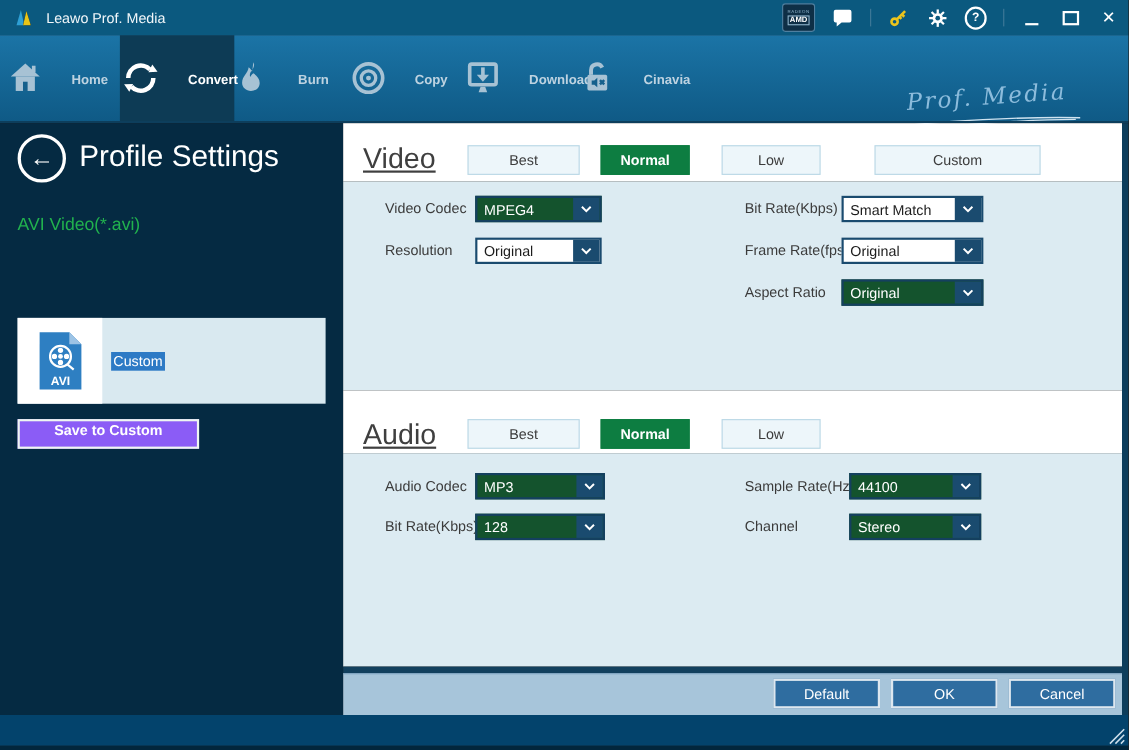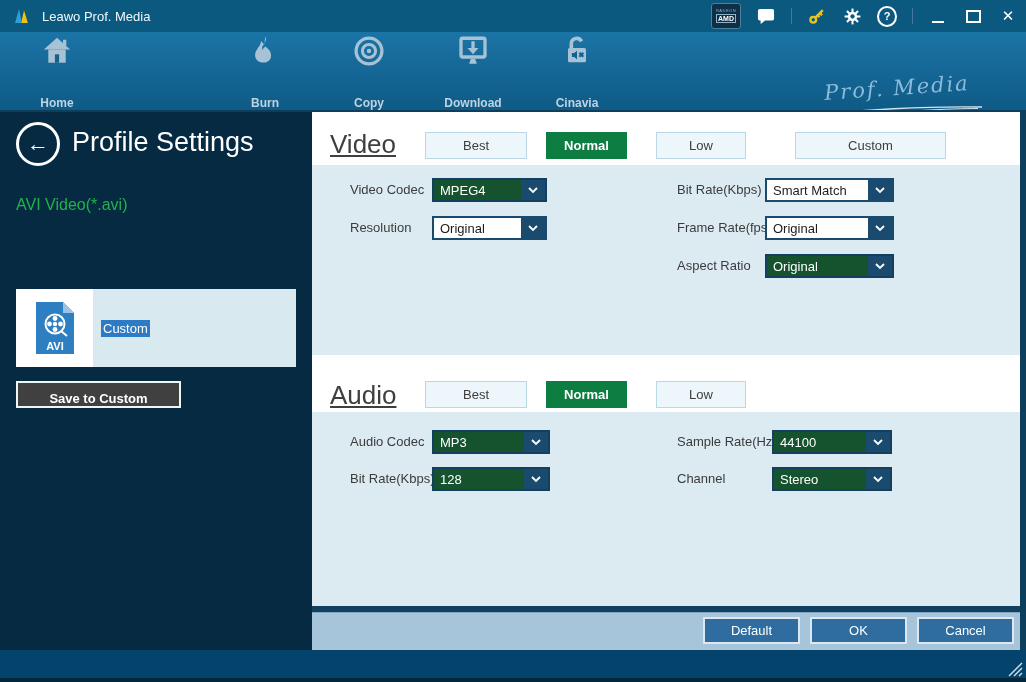--- a/index.html
+++ b/index.html
@@ -21,22 +21,22 @@
   #amd-badge .l2{font-size:7px;color:#fff;font-weight:bold;border:1px solid #8fb4cc;padding:0 1px;margin-top:1px;}
   #help-btn{width:17px;height:17px;border:2px solid #fff;border-radius:50%;color:#fff;
             font-size:11px;font-weight:bold;display:flex;align-items:center;justify-content:center;}
   #min-btn span{display:block;width:12px;height:2px;background:#fff;margin-top:12px;}
   #max-btn span{display:block;width:11px;height:9px;border:2px solid #fff;}
   #close-btn{color:#fff;font-size:15px;}
 
   
   #nav{left:0;top:32px;width:1026px;height:78px;
        background:linear-gradient(#1b74a6,#0f5a86);}
-  .nav-item{position:absolute;top:0;width:104px;height:78px;display:flex;flex-direction:column;
-            align-items:center;justify-content:center;cursor:pointer;gap:24px;}
+  .nav-item{position:absolute;top:0;width:104px;height:78px;display:flex;flex-direction:row;
+            align-items:center;justify-content:flex-start;cursor:pointer;gap:24px;}
   .nav-item .nicon{height:40px;display:flex;align-items:center;justify-content:center;}
   .nav-item .nlabel{font-size:12px;font-weight:bold;color:#bed3e1;margin-top:2px;}
   .nav-item.active{background:#0d3b55;}
   .nav-item.active .nlabel{color:#fff;}
   #brand{right:56px;top:44px;color:#8cbcdc;font-family:"DejaVu Serif",serif;
          font-style:italic;font-size:21px;letter-spacing:2px;transform:rotate(-4deg);}
   #brand-swoosh{right:40px;top:72px;}
   #nav-bottom-line{left:0;top:110px;width:1026px;height:2px;background:#0d3e5c;}
 
   
@@ -44,22 +44,22 @@
   #back-btn{left:16px;top:122px;width:38px;height:38px;border:3px solid #fff;border-radius:50%;
             color:#fff;font-size:22px;font-weight:bold;display:flex;align-items:center;
             justify-content:center;cursor:pointer;line-height:1;}
   #sb-title{left:72px;top:127px;color:#fff;font-size:27px;}
   #sb-profile{left:16px;top:196px;color:#21b24e;font-size:16px;}
   #sb-desc{left:16px;top:226px;width:282px;color:#e8eef3;font-size:14px;line-height:22px;}
   #profile-item{left:16px;top:289px;width:280px;height:78px;background:#d9e9f0;display:flex;cursor:pointer;}
   #avi-cell{width:77px;height:78px;background:#fff;display:flex;align-items:center;justify-content:center;}
   #custom-name-wrap{flex:1;display:flex;align-items:center;padding-left:8px;}
   #custom-name{background:#2d7ac5;color:#fff;font-size:13px;padding:1px 2px;}
-  #save-btn{left:16px;top:381px;width:161px;height:23px;background:#404040;border:2px solid #eef6f1;
-            color:#fff;font-size:13px;font-weight:bold;display:flex;align-items:flex-end;
+  #save-btn{left:16px;top:381px;width:161px;height:23px;background:#8b5cf6;border:2px solid #eef6f1;
+            color:#fff;font-size:13px;font-weight:bold;display:flex;align-items:flex-start;
             justify-content:center;cursor:pointer;}
 
   
   #panel-video-head{left:312px;top:112px;width:708px;height:53px;background:#fff;}
   #panel-video-form{left:312px;top:165px;width:708px;height:190px;background:#dcebf2;}
   #panel-audio-head{left:312px;top:355px;width:708px;height:57px;background:#fff;}
   #panel-audio-form{left:312px;top:412px;width:708px;height:194px;background:#dcebf2;}
   #panel-sep{left:312px;top:606px;width:708px;height:6px;background:#12405e;}
   #bottom-bar{left:312px;top:612px;width:708px;height:38px;background:#a7c5da;border-top:1px solid #7fa6c4;box-sizing:border-box;}
   #right-edge{left:1020px;top:112px;width:6px;height:538px;background:#0d3e5c;}
@@ -163,20 +163,33 @@
             <polygon points="12,3.2 3.2,11 20.8,11"></polygon>
             <rect x="16" y="4.5" width="2.2" height="4"></rect>
             <rect x="6.2" y="11" width="11.6" height="8.8"></rect>
           </g>
           <rect x="10.6" y="14.2" width="2.8" height="5.6" fill="#15608c"></rect>
         </svg>
       </div>
       <div class="nlabel">Home</div>
     </div>
 
+    <div class="nav-item active" style="left:109px">
+      <div class="nicon">
+        <svg width="38" height="38" viewBox="0 0 24 24">
+          <g stroke="#fff" stroke-width="2.6" fill="none">
+            <path d="M19.2 12a7.2 7.2 0 0 1-12.5 4.9"></path>
+            <path d="M4.8 12a7.2 7.2 0 0 1 12.5-4.9"></path>
+          </g>
+          <polygon points="18.6,4.2 21.6,8.4 16.4,8.6" fill="#fff"></polygon>
+          <polygon points="5.4,19.8 2.4,15.6 7.6,15.4" fill="#fff"></polygon>
+        </svg>
+      </div>
+      <div class="nlabel">Convert</div>
+    </div>
 
     <div class="nav-item" style="left:213px">
       <div class="nicon">
         <svg width="34" height="36" viewBox="0 0 24 24">
           <path d="M12.4 1.8c1 2.7-.7 4.3-1.6 5.8-.8 1.3-1.1 2.4-.5 3.7.3-1 1-1.8 2-2.4 2.4 1.7 4 3.7 4 6.2 0 3-2.4 5.1-5.6 5.1-3.1 0-5.7-2.1-5.7-5.2 0-4.2 3.9-6.1 4.2-9.9 1.1.7 1.8 1.6 2 2.8.9-1.8.4-4 1.2-6.1z" fill="#a7c2d4"></path>
         </svg>
       </div>
       <div class="nlabel">Burn</div>
     </div>
 

